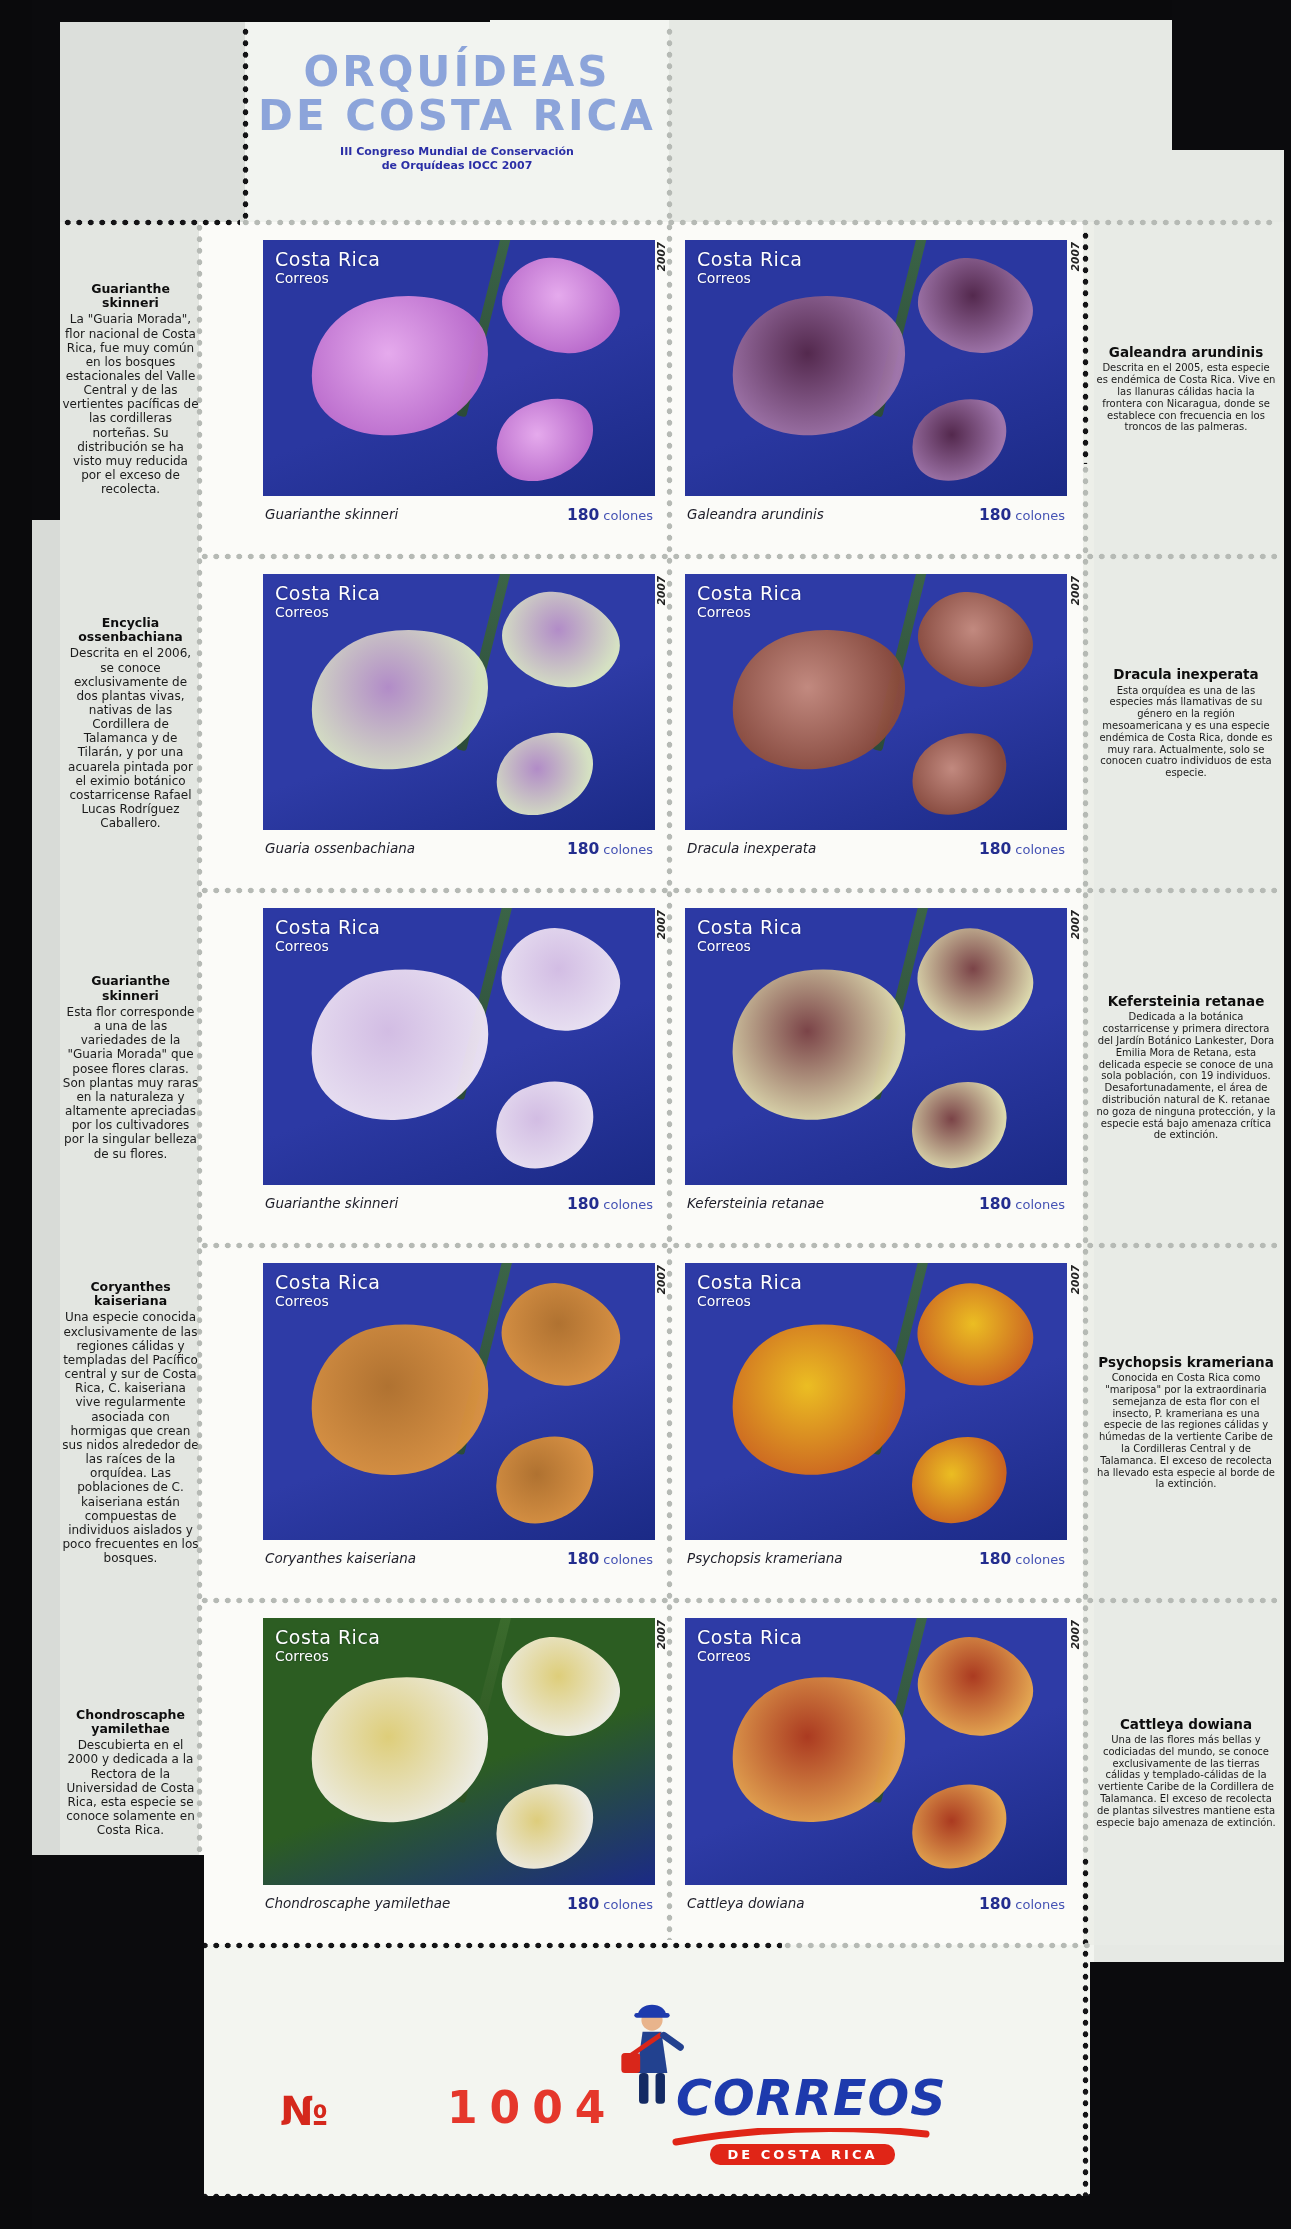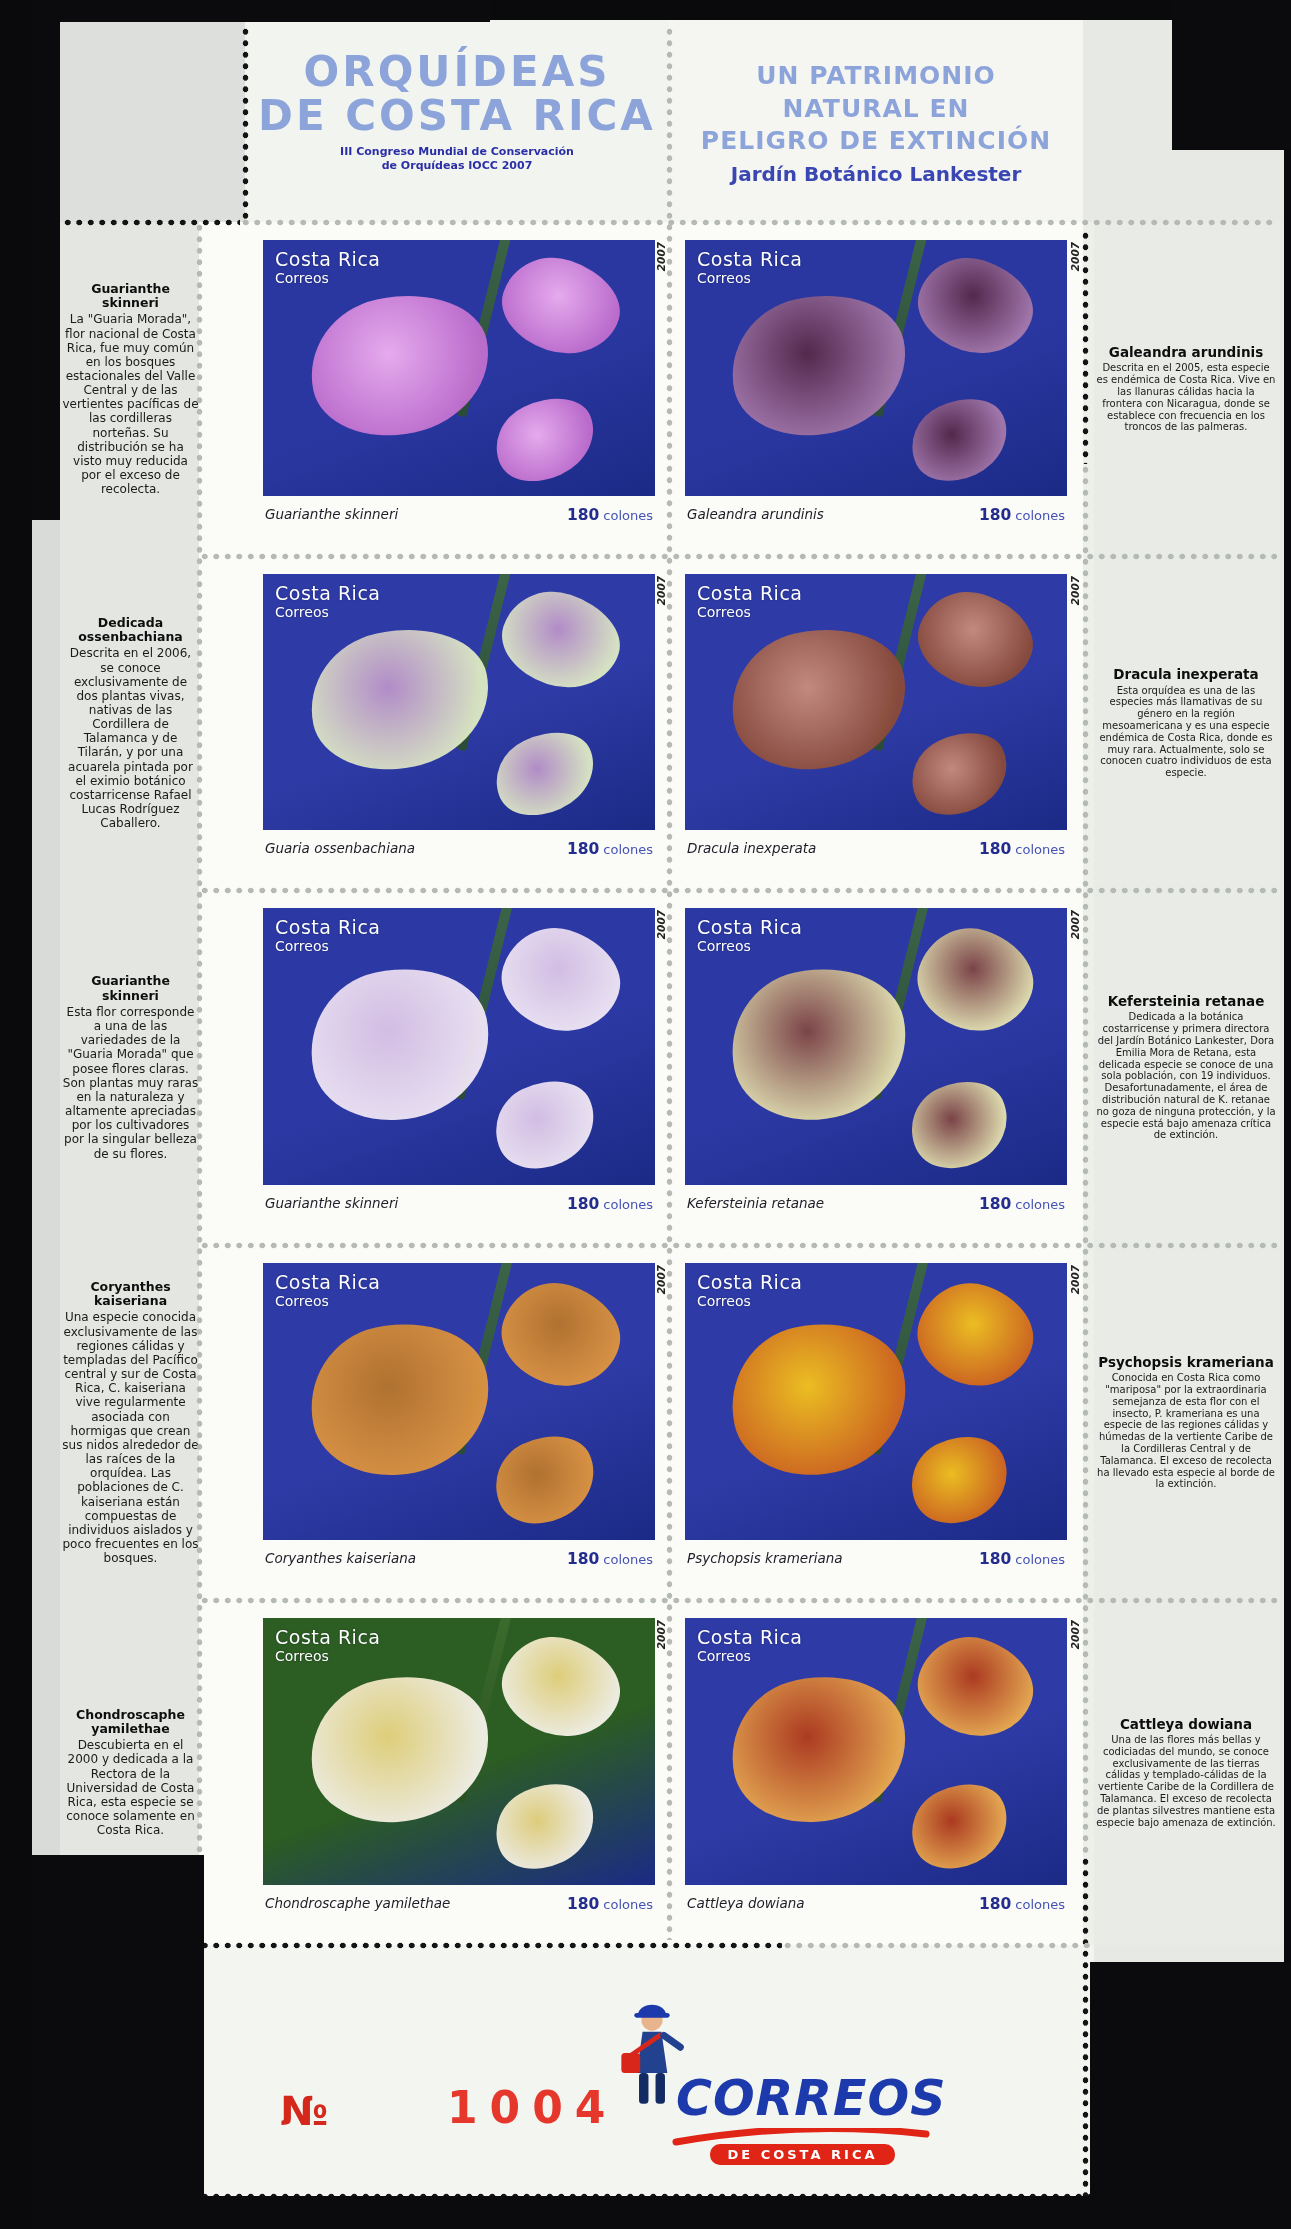--- a/index.html
+++ b/index.html
@@ -89,28 +89,20 @@
   <div class="piece p-hl hdr-left">
     <div class="hdr-title">
       <div>ORQUÍDEAS</div>
       <div>DE COSTA RICA</div>
     </div>
     <div class="hdr-sub">
       <div>III Congreso Mundial de Conservación</div>
       <div>de Orquídeas IOCC 2007</div>
     </div>
   </div>
-  <div class="piece p-hr hdr-right">
-    <div class="hdr-r-title">
-      <div>UN PATRIMONIO</div>
-      <div>NATURAL EN</div>
-      <div>PELIGRO DE EXTINCIÓN</div>
-    </div>
-    <div class="hdr-r-sub">Jardín Botánico Lankester</div>
-  </div>
 
   <div class="piece bg-left-col"></div>
   <div class="piece bg-stamps"></div>
   <div class="piece bg-right-col"></div>
   <div class="piece bg-bottom"></div>
 
   <div class="note note-l" style="top:222px;height:334px">
     <div class="note-title">Guarianthe skinneri</div>
     <div class="note-body">La "Guaria Morada", flor nacional de Costa Rica, fue muy común en los bosques estacionales del Valle Central y de las vertientes pacíficas de las cordilleras norteñas. Su distribución se ha visto muy reducida por el exceso de recolecta.</div>
   </div>
@@ -147,21 +139,21 @@
       <span class="species">Galeandra arundinis</span>
       <span class="value"><b>180</b><span class="cur">colones</span></span>
     </div>
   </div>
   <div class="note note-r" style="top:222px;height:334px">
     <div class="note-title">Galeandra arundinis</div>
     <div class="note-body">Descrita en el 2005, esta especie es endémica de Costa Rica. Vive en las llanuras cálidas hacia la frontera con Nicaragua, donde se establece con frecuencia en los troncos de las palmeras.</div>
   </div>
 
   <div class="note note-l" style="top:556px;height:334px">
-    <div class="note-title">Dedicada ossenbachiana</div>
+    <div class="note-title">Encyclia ossenbachiana</div>
     <div class="note-body">Descrita en el 2006, se conoce exclusivamente de dos plantas vivas, nativas de las Cordillera de Talamanca y de Tilarán, y por una acuarela pintada por el eximio botánico costarricense Rafael Lucas Rodríguez Caballero.</div>
   </div>
   <div class="stamp stamp-l" style="top:556px;height:334px">
     <div class="stamp-img" style="--bg: #2e3ba6; --c1: #dce8c4; --c2: #b78fc9;">
       <div class="stem"></div>
       <div class="bloom b1"></div>
       <div class="bloom b2"></div>
       <div class="bloom b3"></div>
       <div class="stamp-country">
         <div class="country">Costa Rica</div>

